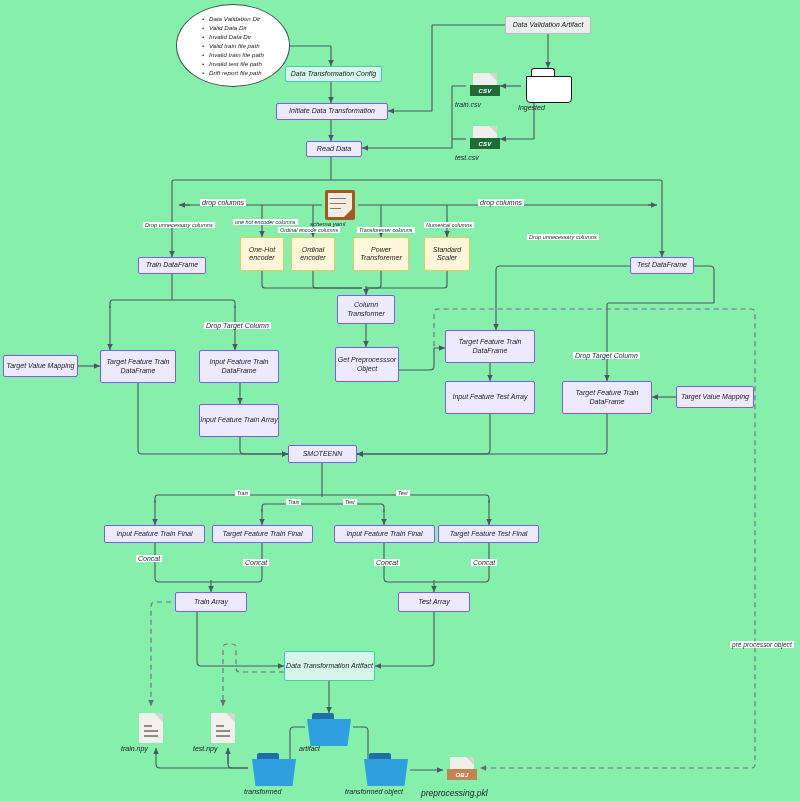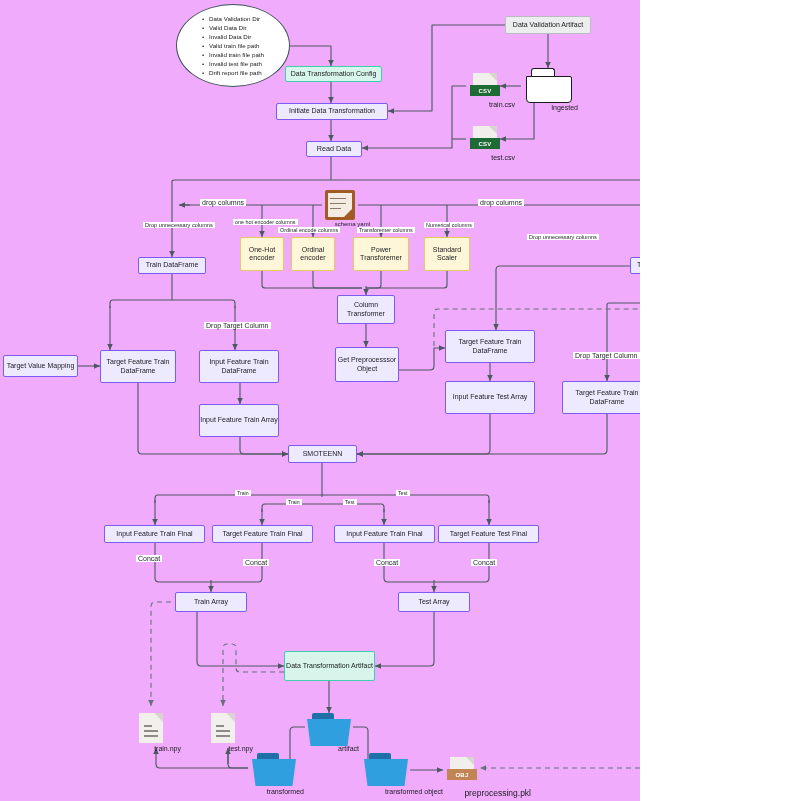--- a/index.html
+++ b/index.html
@@ -3,25 +3,26 @@
 <meta charset="utf-8">
 <title>Data Transformation Pipeline Flowchart</title>
 <style>
   html, body {
     margin: 0;
     padding: 0;
     background: #ffffff;
   }
   #canvas {
     position: relative;
-    width: 640px;
+    width: 800px;
     height: 801px;
-    background: #f0abfc;
+    background: #86efac;
     font-family: "Liberation Sans", sans-serif;
     overflow: hidden;
+    font-style: italic;
   }
   svg#wires {
     position: absolute;
     left: 0; top: 0;
     width: 800px; height: 801px;
     pointer-events: none;
   }
   .node {
     position: absolute;
     box-sizing: border-box;
@@ -80,21 +81,21 @@
   .ellipse-list li:before {
     content: "\2022";
     display: inline-block;
     width: 7px;
     color: #1b1b1f;
   }
   .assetlabel {
     position: absolute;
     font-size: 7px;
     color: #1b1b1f;
-    text-align: right;
+    text-align: left;
     white-space: nowrap;
   }
 
   
   .csvfile { position:absolute; width:30px; height:26px; }
   .csvfile .page {
     position:absolute; left:3px; top:0; width:24px; height:22px;
     background:#f1efeb;
   }
   .csvfile .fold {

